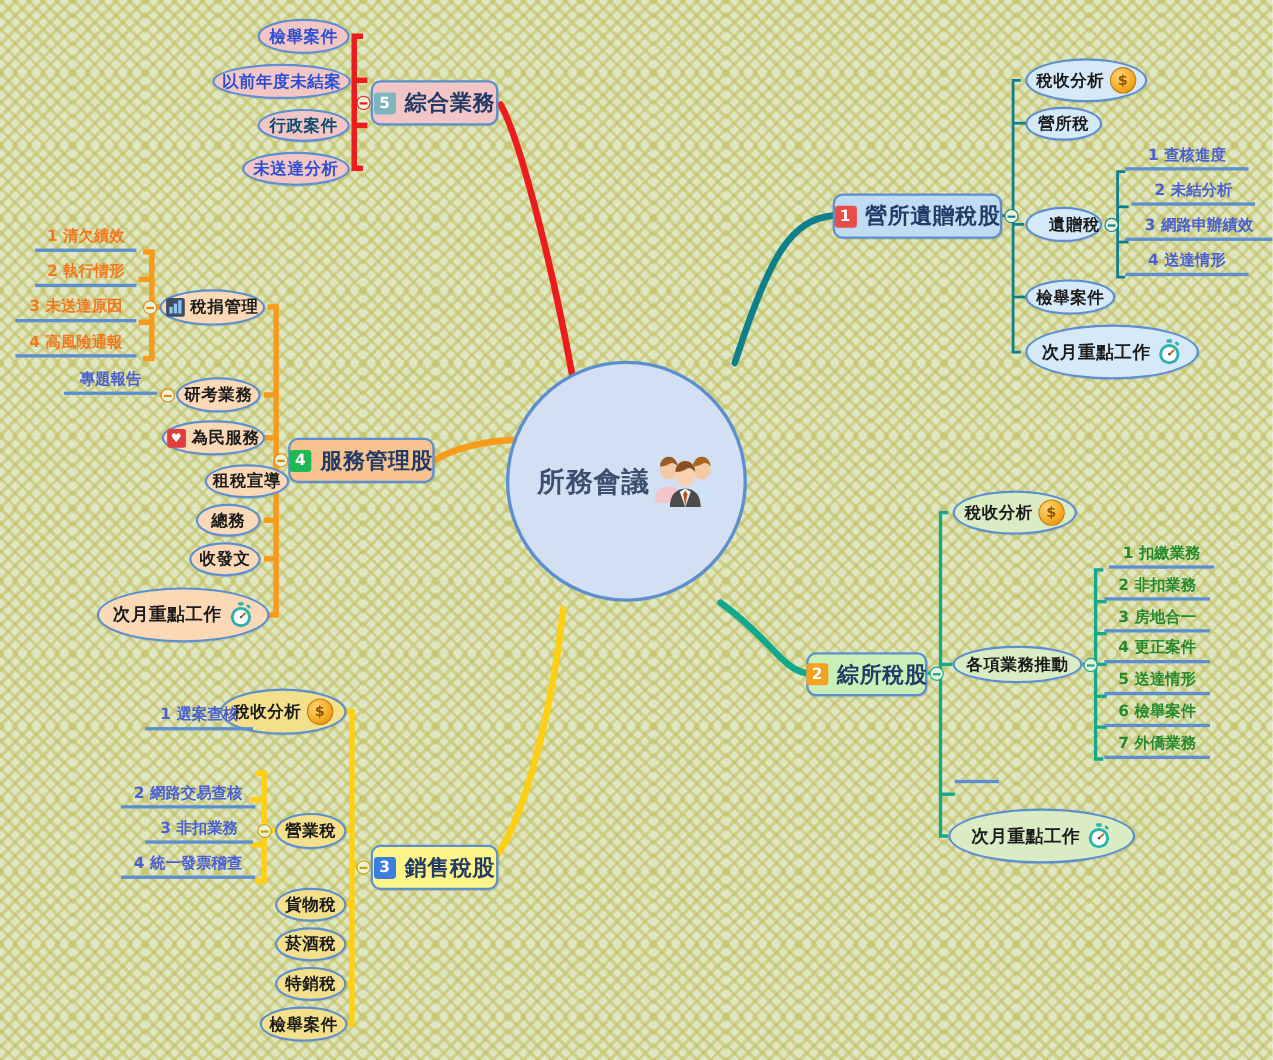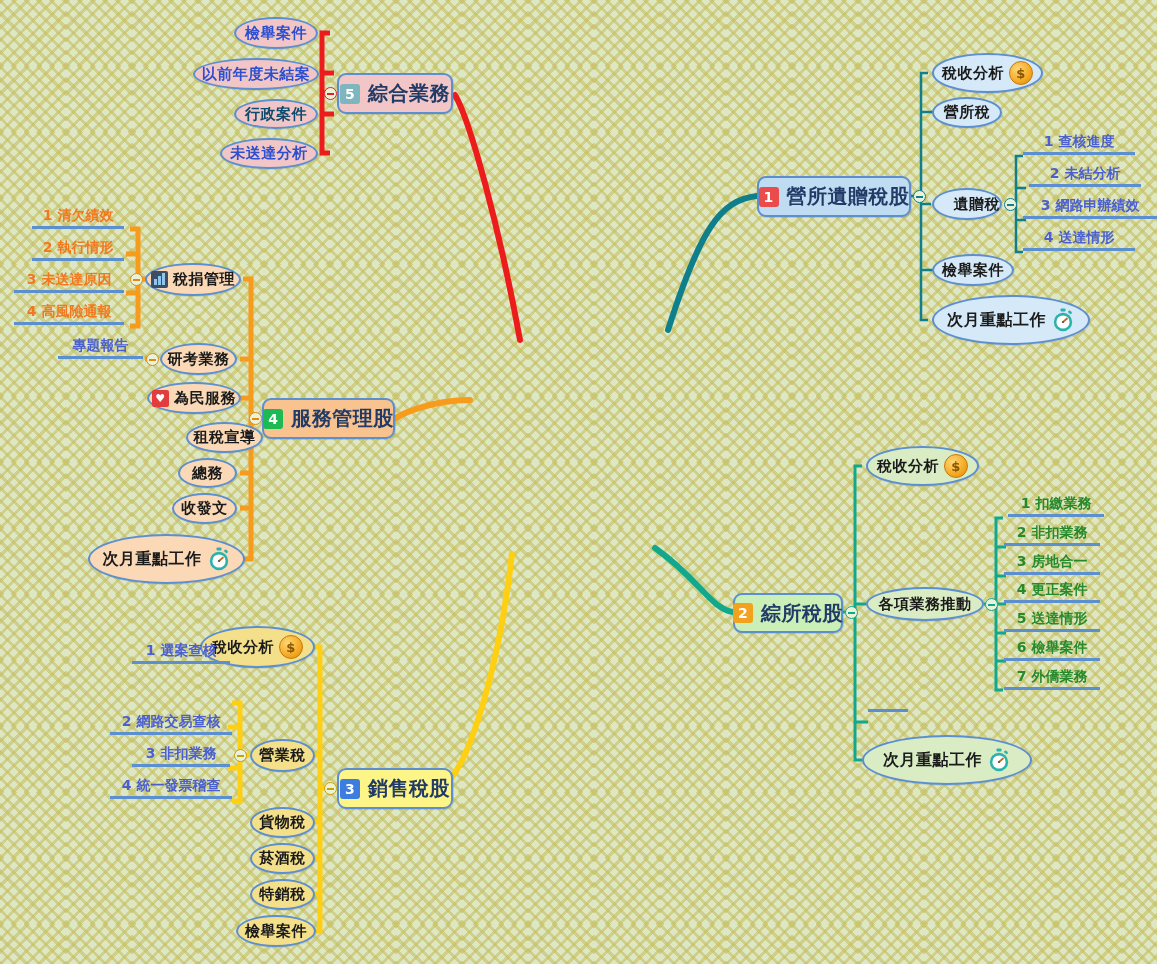--- a/index.html
+++ b/index.html
@@ -191,20 +191,38 @@
     <path d="M138,293 L126,293" stroke="#f79b1c" stroke-width="5" fill="none"></path>
 
     <path d="M155,359 L145,359" stroke="#f79b1c" stroke-width="5" fill="none"></path>
 
     <path d="M330,33 L322,33 L322,153 L330,153" stroke="#ec1c1c" stroke-width="5" fill="none"></path>
     <path d="M322,73 L334,73" stroke="#ec1c1c" stroke-width="5" fill="none"></path>
     <path d="M322,114 L334,114" stroke="#ec1c1c" stroke-width="5" fill="none"></path>
     <path d="M322,93 L336,93" stroke="#ec1c1c" stroke-width="5" fill="none"></path>
   </svg>
 
+  <div class="node root" style="left:460px; top:328px; width:219px; height:219px;">
+    <span>所務會議</span>
+    <span class="ic ic-people">
+      <svg viewBox="0 0 58 46" width="58" height="46">
+        <ellipse cx="15" cy="12" rx="8" ry="9" fill="#f4c9a6"></ellipse>
+        <path d="M7 9 a8 9 0 0 1 16 0 q-4 -5 -8 -2 q-4 2 -8 2z" fill="#9a5c2a"></path>
+        <path d="M2 42 q0 -14 13 -15 q13 1 13 15 z" fill="#f5c5cd"></path>
+        <ellipse cx="45" cy="12" rx="8" ry="9" fill="#f4c9a6"></ellipse>
+        <path d="M37 9 a8 9 0 0 1 16 0 q-4 -5 -8 -2 q-4 2 -8 2z" fill="#a9661f"></path>
+        <path d="M32 42 q0 -14 13 -15 q13 1 13 15 z" fill="#cfe4f7"></path>
+        <ellipse cx="30" cy="17" rx="9" ry="10" fill="#f8d2b0"></ellipse>
+        <path d="M21 14 a9 10 0 0 1 18 0 q-5 -6 -9 -2 q-4 2 -9 2z" fill="#8a4f22"></path>
+        <path d="M16 46 q0 -16 14 -17 q14 1 14 17 z" fill="#4b4b4b"></path>
+        <path d="M30 29 l-5 3 l5 14 l5 -14 z" fill="#f5f5f5"></path>
+        <path d="M30 31 l-2 3 l2 11 l2 -11 z" fill="#b5541f"></path>
+      </svg>
+    </span>
+  </div>
 
   <div class="node branch" style="left:757px; top:176px; width:154px; height:41px; background:#bfdcf2;">
     <span class="badge" style="background:#ea4b4b;">1</span>
     <span>營所遺贈稅股</span>
   </div>
   <div class="toggle" style="left:913px; top:190px; border:1.5px solid #0f7f8c; color:#0f7f8c;">
       <i></i>
     </div>
 
   <div class="node oval" style="left:932px; top:53px; width:111px; height:40px; background:#d5e9f8;">

